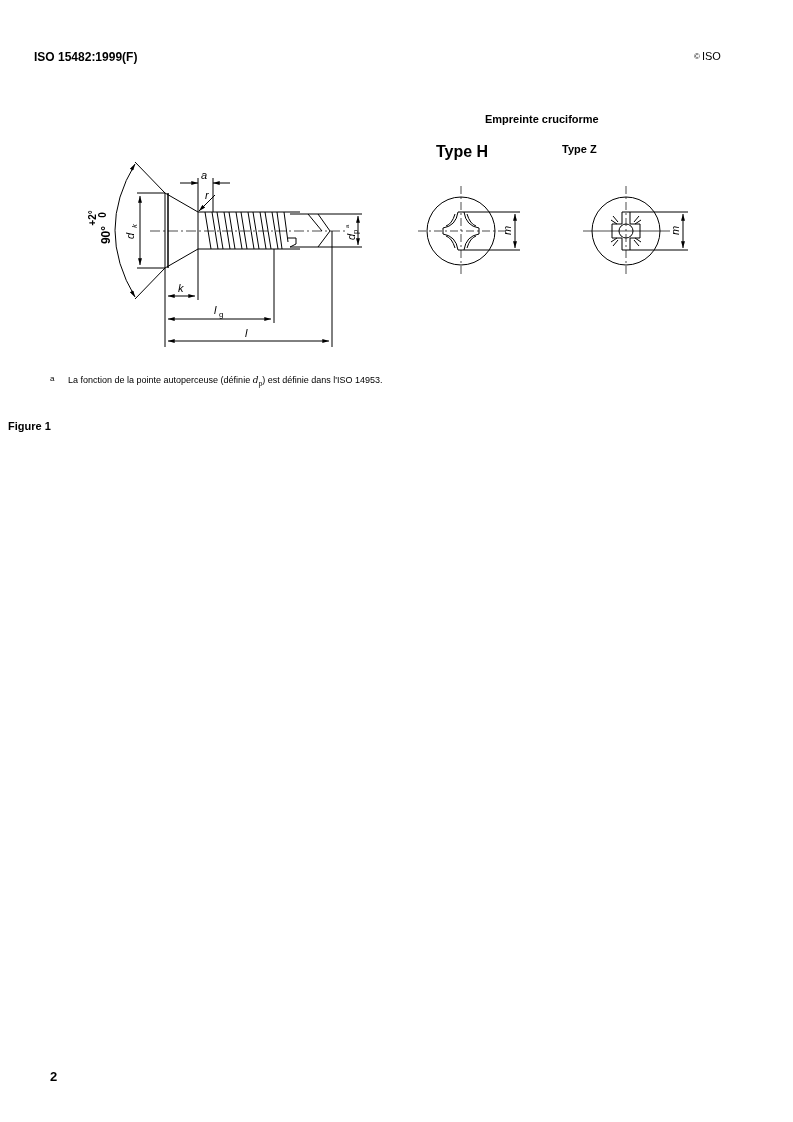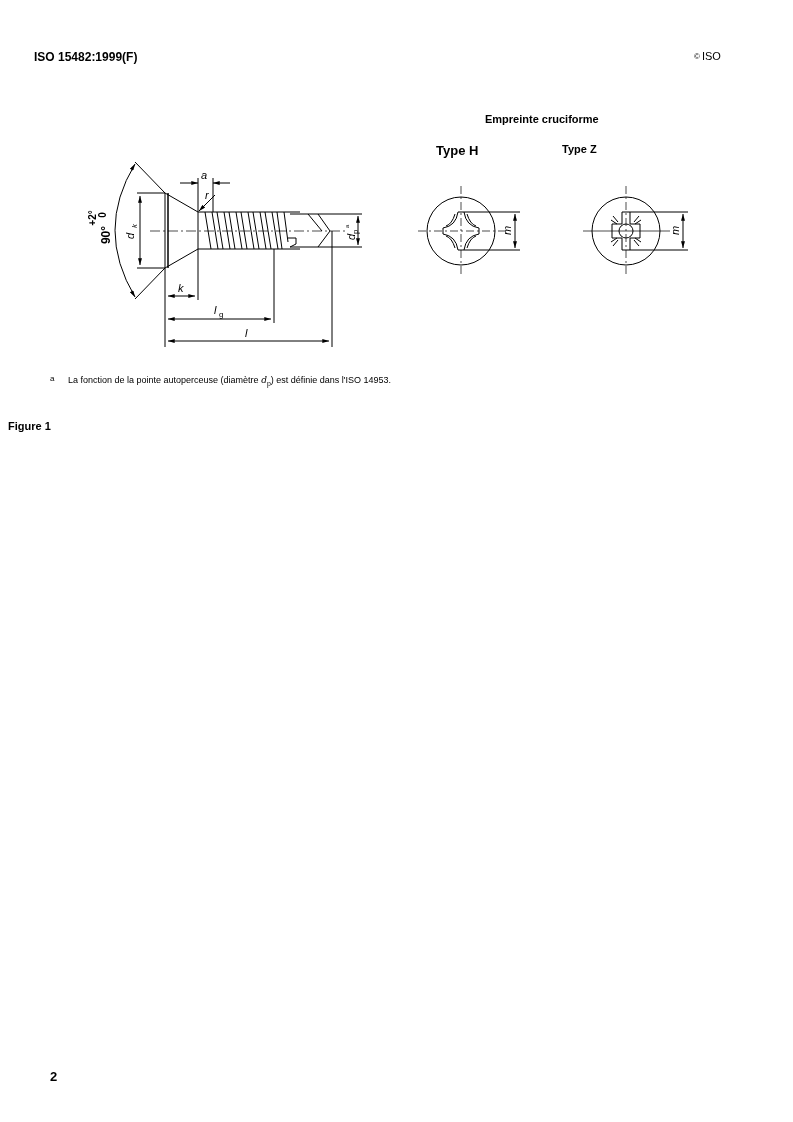--- a/index.html
+++ b/index.html
@@ -3,21 +3,21 @@
   <meta charset="utf-8">
   <style>
     html, body { margin: 0; padding: 0; background: #ffffff; }
     body { width: 793px; height: 1122px; position: relative; overflow: hidden;
            font-family: "Liberation Sans", sans-serif; color: #000; }
     .header-left { position: absolute; left: 34px; top: 50px; font-size: 12px; font-weight: bold; }
     .header-right { position: absolute; left: 694px; top: 50px; font-size: 11px; }
     .header-right .copy { font-size: 8px; vertical-align: 1px; margin-right: 2px; }
     .figure-svg { position: absolute; left: 0; top: 100px; }
     .fig-title { position: absolute; top: 113px; left: 485px; font-size: 11px; font-weight: bold; }
-    .type-h { position: absolute; top: 143px; left: 436px; font-size: 13px; font-weight: bold; }
+    .type-h { position: absolute; top: 143px; left: 436px; font-size: 16px; font-weight: bold; }
     .type-z { position: absolute; top: 143px; left: 562px; font-size: 11px; font-weight: bold; }
     .footnote { position: absolute; left: 50px; top: 374px; font-size: 9px; white-space: nowrap; }
     .footnote .mark { font-size: 8px; vertical-align: 2px; display: inline-block; width: 18px; }
     .footnote .it { font-family: "DejaVu Serif", serif; font-style: italic; }
     .footnote sub { font-size: 7px; }
     .caption { position: absolute; top: 420px; left: 8px; width: 793px; 
                font-size: 11px; font-weight: bold; }
     .page-number { position: absolute; left: 50px; top: 1069px; font-size: 13px; font-weight: bold; }
     svg text { font-family: "Liberation Sans", sans-serif; font-style: italic; font-size: 11px; }
   </style>
@@ -136,18 +136,18 @@
     <circle cx="626" cy="231" r="7"></circle>
     <path d="M613,216 l5,6 M639,216 l-5,6 M613,246 l5,-6 M639,246 l-5,-6 M611,220 l6,4 M641,220 l-6,4 M611,242 l6,-4 M641,242 l-6,-4"></path>
     <line x1="630" y1="212" x2="688" y2="212"></line>
     <line x1="630" y1="250" x2="688" y2="250"></line>
     <line x1="683" y1="214" x2="683" y2="248" marker-start="url(#arr)" marker-end="url(#arr)"></line>
   </g>
   <text x="679" y="235" transform="rotate(-90 679 235)" fill="#000">m</text>
 </svg>
 
 <div class="footnote">
-  <span class="mark">a</span><span>La fonction de la pointe autoperceuse (diamètre </span><span class="it">d</span><sub>p</sub><span>) est définie dans l'ISO 14953.</span>
+  <span class="mark">a</span><span>La fonction de la pointe autoperceuse (définie </span><span class="it">d</span><sub>p</sub><span>) est définie dans l'ISO 14953.</span>
 </div>
 
 <div class="caption">Figure 1</div>
 
 <div class="page-number">2</div>
 
 </body></html>

